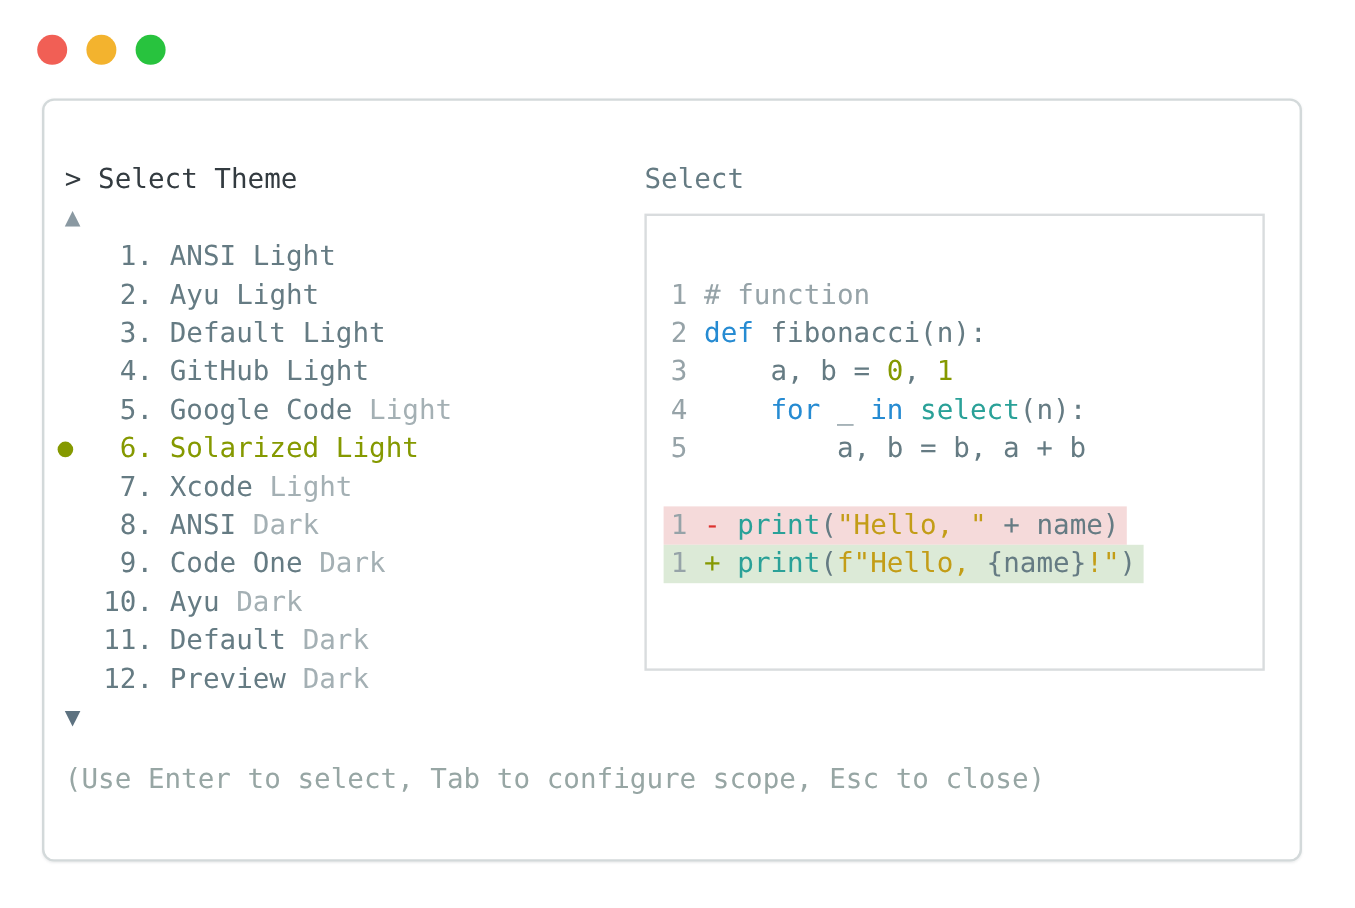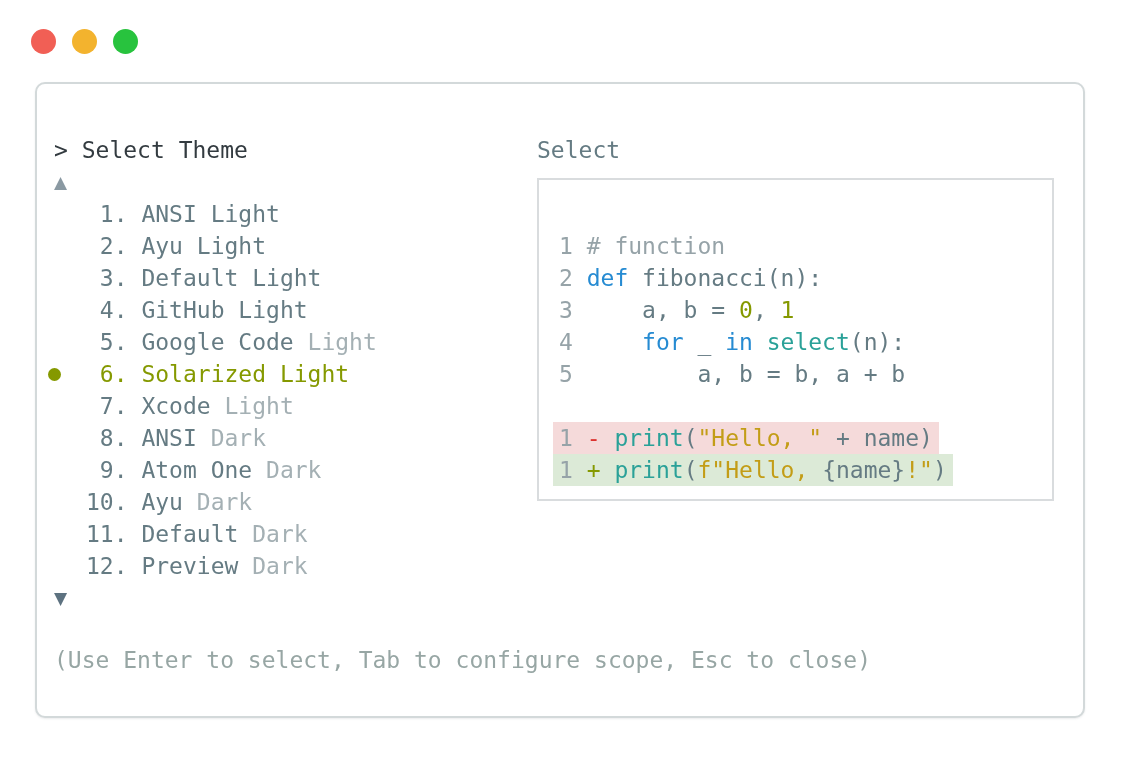--- a/index.html
+++ b/index.html
@@ -38,38 +38,38 @@
   .arrow.down{color:#5d7280}
   .list-row{position:relative;padding-left:32px;white-space:pre;height:32px}
   .list-row .num{display:inline-block;width:2ch;text-align:right}
   .list-row .variant.dim{color:var(--dim-variant)}
   .list-row.selected{color:var(--accent-selected)}
   .bullet{position:absolute;left:-6px;top:10px;width:13px;height:13px;border-radius:50%;background:var(--accent-selected)}
 
   .right-col{flex:1}
   .preview-label{color:var(--slate)}
   .preview-box{
-    margin-top:12px;width:517px;height:323px;background:#fff;
+    margin-top:12px;width:517px;height:381px;background:#fff;
     border:2px solid var(--preview-border);padding:50px 0 0 20px;overflow:hidden;
   }
   .code-line{height:32px}
   .line-inner{white-space:pre;display:inline-block}
   .line-inner.removed{background:var(--removed-bg);padding:0 6px;margin-left:-6px}
   .line-inner.added{background:var(--added-bg);padding:0 6px;margin-left:-6px}
   .lnum{display:inline-block;width:2ch;color:var(--muted)}
   .tok-plain{color:var(--slate)}
   .tok-comment{color:var(--muted)}
   .tok-keyword{color:var(--keyword-blue)}
   .tok-builtin{color:var(--builtin-cyan)}
   .tok-number{color:var(--number-green)}
   .tok-string{color:var(--string-gold)}
   .tok-diff-minus{color:var(--diff-minus-red)}
   .tok-diff-plus{color:var(--diff-plus-green)}
 
-  .hint{margin-top:30px;color:var(--hint);white-space:pre}
+  .hint{margin-top:20px;color:var(--hint);white-space:pre}
 </style>
 </head>
 <body>
 
 <div class="traffic">
   <button class="dot dot-close"></button>
   <button class="dot dot-min"></button>
   <button class="dot dot-max"></button>
 </div>
 
@@ -81,21 +81,21 @@
       <span class="arrow up">▲</span>
       <div>
           <div class="list-row"><span class="num">1</span><span class="sep">. </span><span class="name">ANSI</span><span class="sp"> </span><span class="variant">Light</span></div>
           <div class="list-row"><span class="num">2</span><span class="sep">. </span><span class="name">Ayu</span><span class="sp"> </span><span class="variant">Light</span></div>
           <div class="list-row"><span class="num">3</span><span class="sep">. </span><span class="name">Default</span><span class="sp"> </span><span class="variant">Light</span></div>
           <div class="list-row"><span class="num">4</span><span class="sep">. </span><span class="name">GitHub</span><span class="sp"> </span><span class="variant">Light</span></div>
           <div class="list-row"><span class="num">5</span><span class="sep">. </span><span class="name">Google Code</span><span class="sp"> </span><span class="variant dim">Light</span></div>
           <div class="list-row selected"><span class="bullet"></span><span class="num">6</span><span class="sep">. </span><span class="name">Solarized</span><span class="sp"> </span><span class="variant">Light</span></div>
           <div class="list-row"><span class="num">7</span><span class="sep">. </span><span class="name">Xcode</span><span class="sp"> </span><span class="variant dim">Light</span></div>
           <div class="list-row"><span class="num">8</span><span class="sep">. </span><span class="name">ANSI</span><span class="sp"> </span><span class="variant dim">Dark</span></div>
-          <div class="list-row"><span class="num">9</span><span class="sep">. </span><span class="name">Atom One</span><span class="sp"> </span><span class="variant dim">Dark</span></div>
+          <div class="list-row"><span class="num">9</span><span class="sep">. </span><span class="name">Code One</span><span class="sp"> </span><span class="variant dim">Dark</span></div>
           <div class="list-row"><span class="num">10</span><span class="sep">. </span><span class="name">Ayu</span><span class="sp"> </span><span class="variant dim">Dark</span></div>
           <div class="list-row"><span class="num">11</span><span class="sep">. </span><span class="name">Default</span><span class="sp"> </span><span class="variant dim">Dark</span></div>
           <div class="list-row"><span class="num">12</span><span class="sep">. </span><span class="name">Preview</span><span class="sp"> </span><span class="variant dim">Dark</span></div>
         </div>
       <span class="arrow down">▼</span>
     </div>
 
     <div class="right-col">
       <div class="preview-label">Select</div>
       <div class="preview-box">

